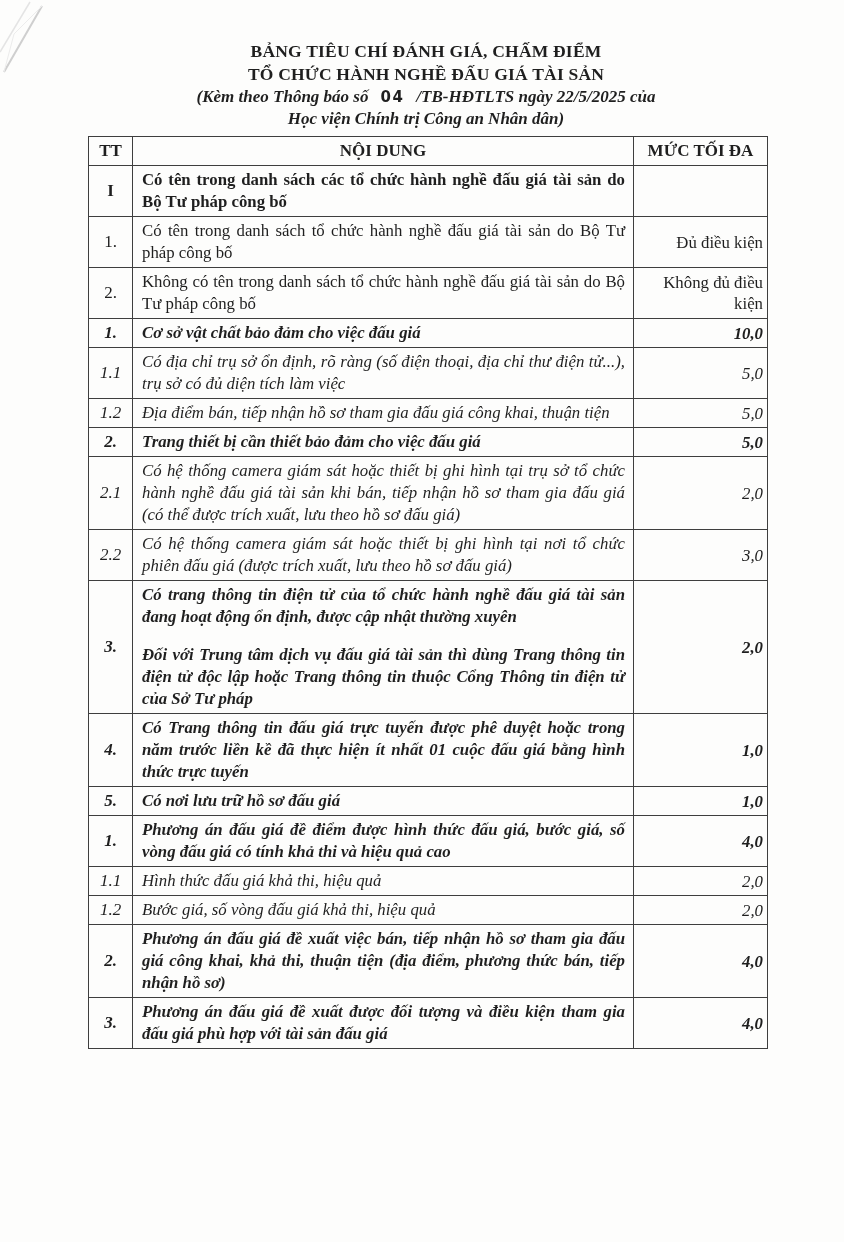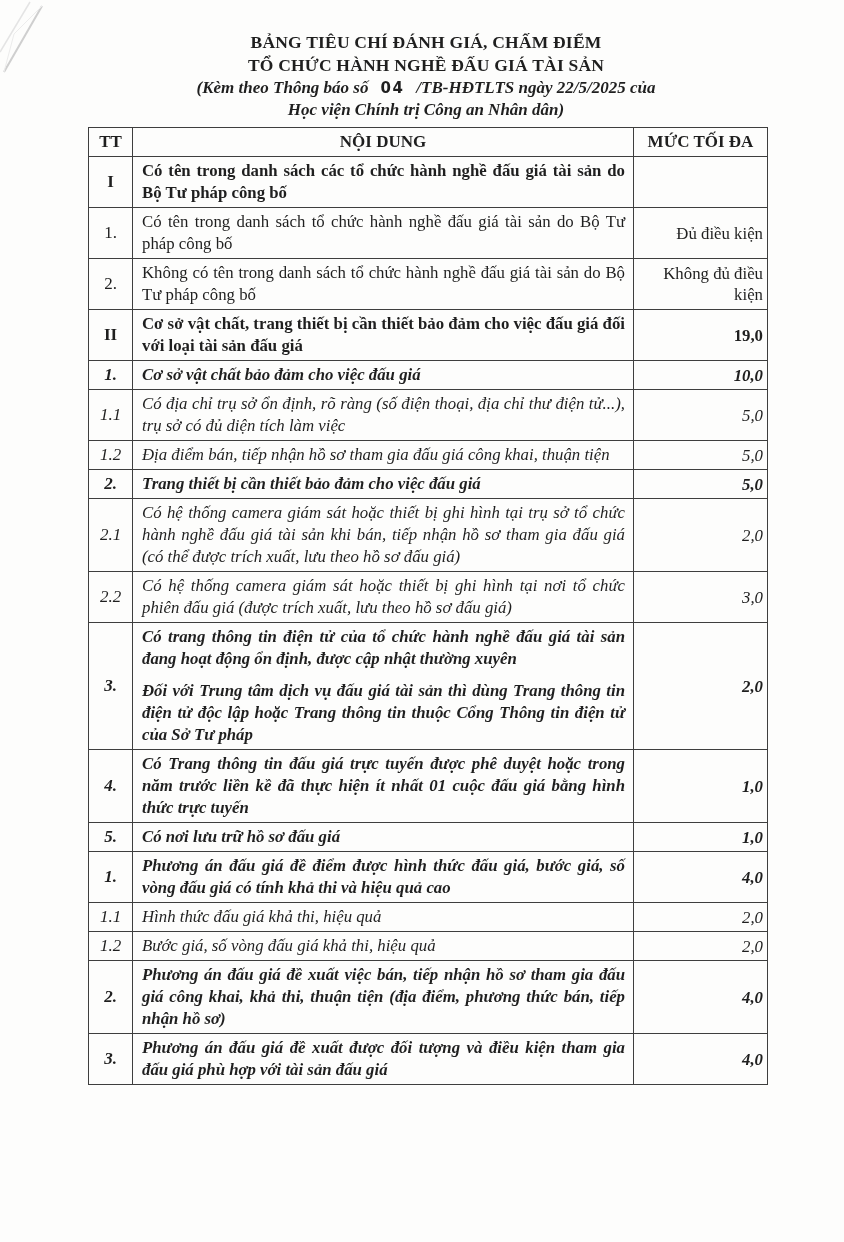--- a/index.html
+++ b/index.html
@@ -14,21 +14,21 @@
     position:relative;
     background:var(--paper);
     font-family:"Liberation Serif","DejaVu Serif",serif;
     color:var(--ink);
     overflow:hidden;
   }
   .fold-mark{
     position:absolute;top:0;left:0;
   }
   .page{
-    padding-top:31px;
+    padding-top:40px;
     border-radius:8px;
   }
   .doc-header{
     width:680px;margin:0 auto 0 86px;
     text-align:center;
   }
   .title-line{
     font-weight:bold;
     font-size:17.5px;
     line-height:23px;
@@ -85,21 +85,21 @@
     padding:2px 4px;
   }
   
   tr.row-section td.tt,
   tr.row-section td.content,
   tr.row-section td.score{font-weight:bold;}
   tr.row-plain td{font-weight:normal;font-style:normal;}
   tr.row-bold-italic td{font-weight:bold;font-style:italic;}
   tr.row-italic td{font-style:italic;}
   .note{font-style:italic;font-weight:normal;}
-  .para + .para{margin-top:10px;font-style:italic;}
+  .para + .para{margin-top:16px;font-style:italic;}
 </style>
 </head>
 <body>
 
 <svg class="fold-mark" width="70" height="90" viewBox="0 0 70 90">
   <path d="M4 72 L42 6" stroke="#cfcfcf" stroke-width="2" fill="none"></path>
   <path d="M0 52 L30 2" stroke="#e4e4e4" stroke-width="1.5" fill="none"></path>
   <path d="M4 72 L14 34 L42 6" stroke="#ececec" stroke-width="1" fill="none"></path>
 </svg>
 
@@ -140,27 +140,20 @@
           </td>
           <td class="score">Đủ điều kiện</td>
         </tr>
         <tr class="row-plain">
           <td class="tt">2.</td>
           <td class="content">
             <div class="para">Không có tên trong danh sách tổ chức hành nghề đấu giá tài sản do Bộ Tư pháp công bố</div>
           </td>
           <td class="score">Không đủ điều kiện</td>
         </tr>
-        <tr class="row-section">
-          <td class="tt">II</td>
-          <td class="content">
-            <div class="para">Cơ sở vật chất, trang thiết bị cần thiết bảo đảm cho việc đấu giá đối với loại tài sản đấu giá</div>
-          </td>
-          <td class="score">19,0</td>
-        </tr>
         <tr class="row-bold-italic">
           <td class="tt">1.</td>
           <td class="content">
             <div class="para">Cơ sở vật chất bảo đảm cho việc đấu giá</div>
           </td>
           <td class="score">10,0</td>
         </tr>
         <tr class="row-italic">
           <td class="tt">1.1</td>
           <td class="content">

